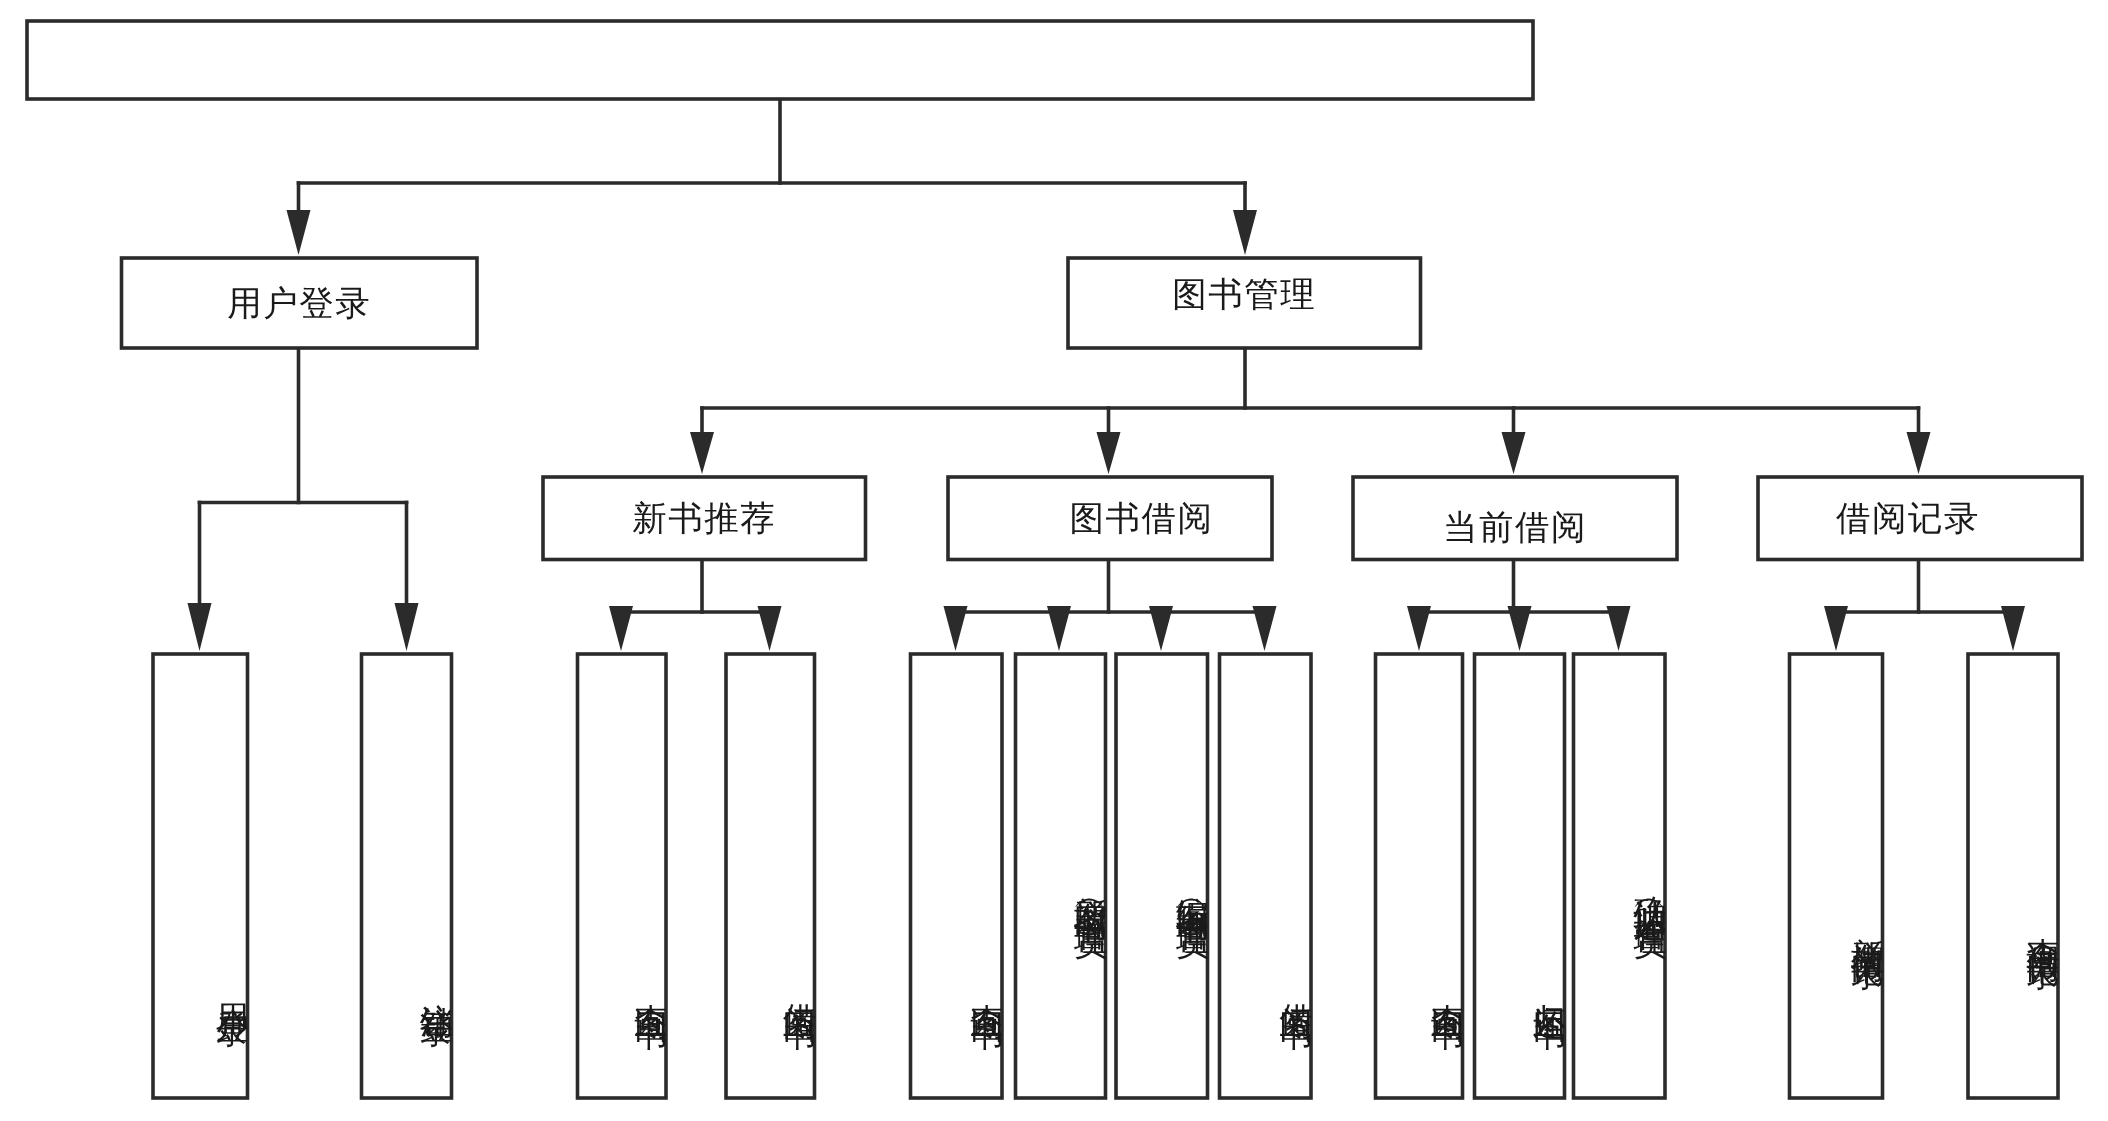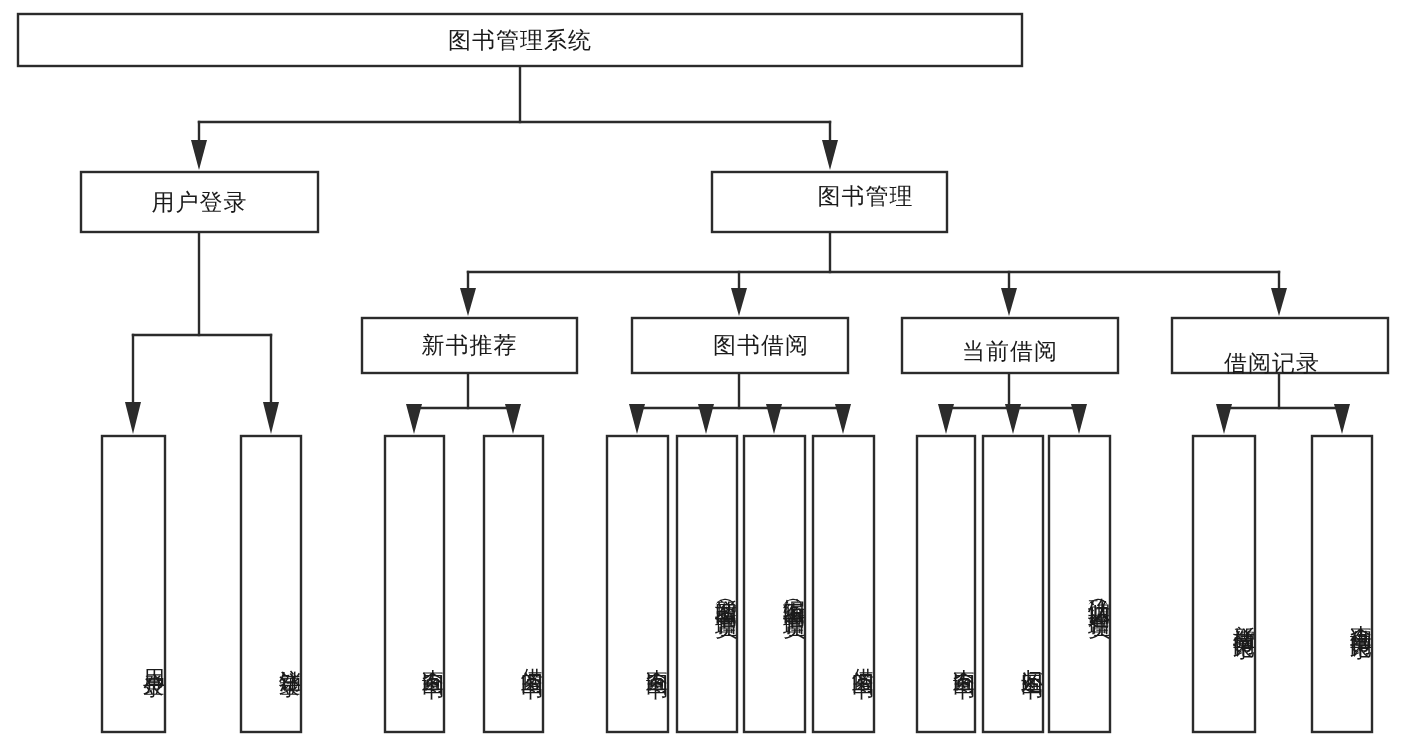--- a/index.html
+++ b/index.html
@@ -163,29 +163,28 @@
       <rect class="node-box" x="744" y="436" width="61" height="296"></rect>
       <rect class="node-box" x="813" y="436" width="61" height="296"></rect>
       <rect class="node-box" x="917" y="436" width="58" height="296"></rect>
       <rect class="node-box" x="983" y="436" width="60" height="296"></rect>
       <rect class="node-box" x="1049" y="436" width="61" height="296"></rect>
       <rect class="node-box" x="1193" y="436" width="62" height="296"></rect>
       <rect class="node-box" x="1312" y="436" width="60" height="296"></rect>
     </g>
   </svg>
 
-  <div class="hlabel-wrap" style="left:18px; top:14px; width:1004px; height:52px;">图书管理系统</div>
 
   <div class="hlabel-wrap" style="left:81px; top:172px; width:237px; height:60px;">用户登录</div>
-  <div class="hlabel-wrap" style="left:748px; top:172px; width:235px; height:48px;">图书管理</div>
+  <div class="hlabel-wrap" style="left:712px; top:172px; width:235px; height:48px;">图书管理</div>
 
   <div class="hlabel-wrap" style="left:362px; top:318px; width:215px; height:55px;">新书推荐</div>
   <div class="hlabel-wrap" style="left:653px; top:318px; width:216px; height:55px;">图书借阅</div>
   <div class="hlabel-wrap" style="left:902px; top:318px; width:216px; height:67px;">当前借阅</div>
-  <div class="hlabel-wrap" style="left:1172px; top:336px; width:200px; height:55px;">借阅记录</div>
+  <div class="hlabel-wrap" style="left:1172px; top:318px; width:200px; height:55px;">借阅记录</div>
 
   <div class="vlabel-wrap" style="left:102px; top:436px; width:63px; height:296px; padding-top:73px;">用户登录</div>
   <div class="vlabel-wrap" style="left:241px; top:436px; width:60px; height:296px; padding-top:73px;">注销登录</div>
   <div class="vlabel-wrap" style="left:385px; top:436px; width:59px; height:296px; padding-top:73px;">查询图书</div>
   <div class="vlabel-wrap" style="left:484px; top:436px; width:59px; height:296px; padding-top:73px;">借阅图书</div>
   <div class="vlabel-wrap" style="left:607px; top:436px; width:61px; height:296px; padding-top:73px;">查询图书</div>
   <div class="vlabel-wrap" style="left:677px; top:436px; width:60px; height:296px; padding-top:9px;">新增图书（管理员）</div>
   <div class="vlabel-wrap" style="left:744px; top:436px; width:61px; height:296px; padding-top:9px;">编辑图书（管理员）</div>
   <div class="vlabel-wrap" style="left:813px; top:436px; width:61px; height:296px; padding-top:73px;">借阅图书</div>
   <div class="vlabel-wrap" style="left:917px; top:436px; width:58px; height:296px; padding-top:73px;">查询图书</div>

